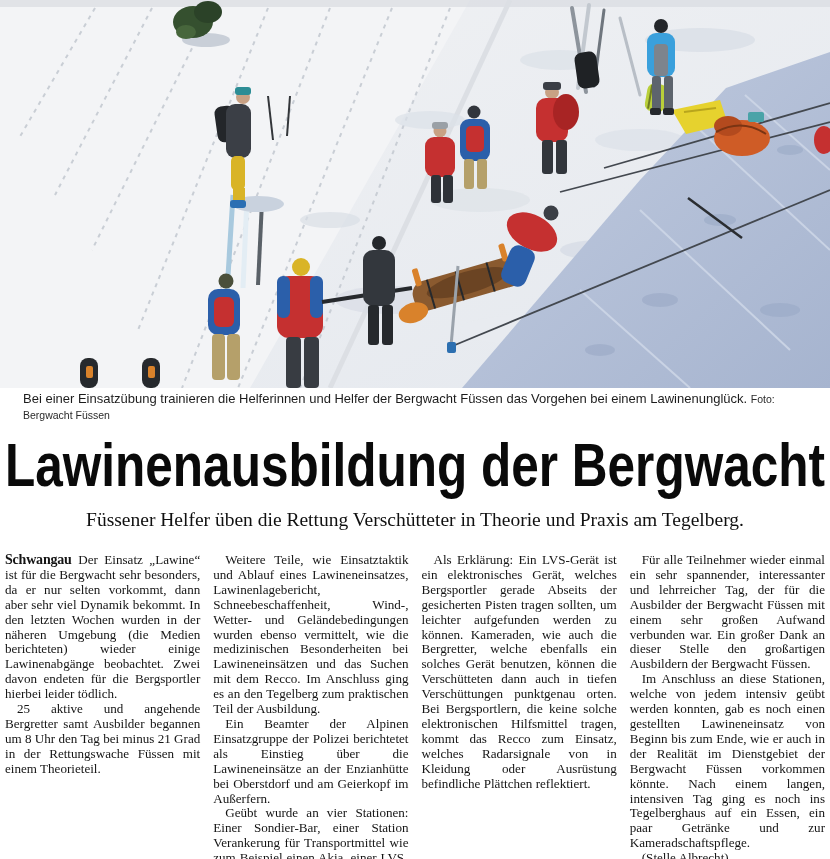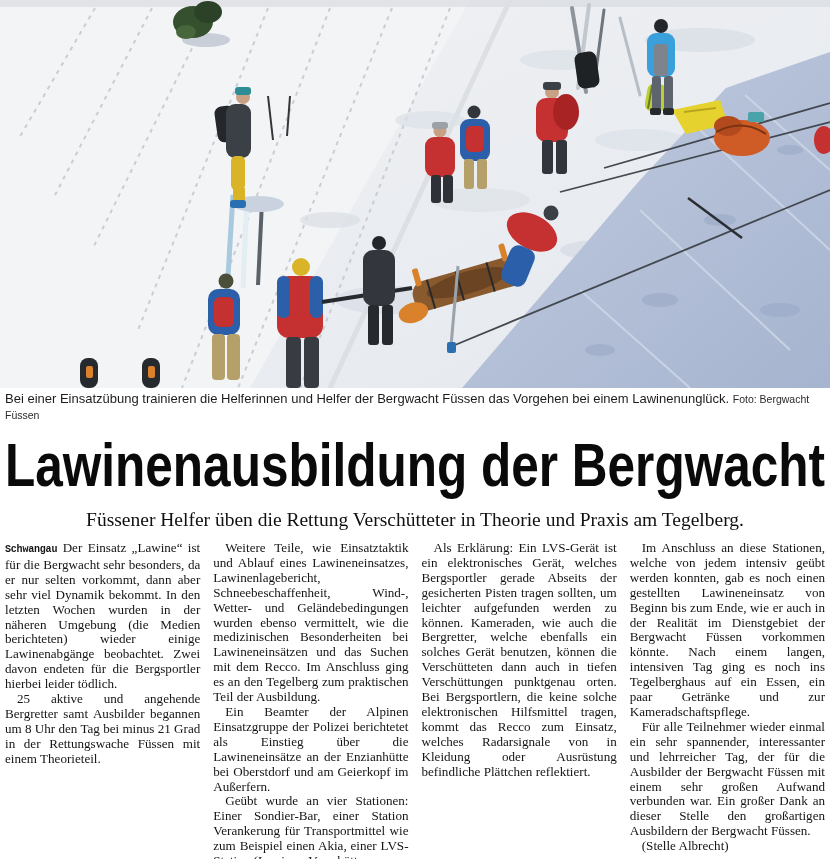--- a/index.html
+++ b/index.html
@@ -4,45 +4,45 @@
 <style>
   html,body{margin:0;padding:0;background:#ffffff;}
   body{
     width:830px;height:859px;overflow:hidden;
     font-family:"Liberation Serif", serif;color:#141414;
     -webkit-font-smoothing:antialiased;
   }
   .photo-wrap{width:830px;height:388px;overflow:hidden;}
   .photo-wrap svg{display:block;}
   .caption-line{
-    padding:3px 5px 0 5px;
+    padding:3px 5px 0 23px;
     font-family:"Liberation Sans", sans-serif;
     font-size:13px;line-height:16px;color:#1c1c1c;
   }
   .caption-credit{font-size:10.5px;color:#2a2a2a;}
   .headline-wrap{padding:11px 8px 0 4px;}
   .headline-wrap svg{display:block;}
   .subheadline{
     text-align:center;font-size:19.5px;line-height:24px;
-    margin:4px 0 9px 0;color:#101010;
+    margin:4px 0 21px 0;color:#101010;
   }
   .columns{
     display:flex;gap:13px;padding:0 5px;
   }
   .col{
     flex:1 1 0;min-width:0;
     font-size:13.1px;line-height:14.9px;
     text-align:justify;
     hyphens:auto;-webkit-hyphens:auto;
   }
   .col p{margin:0;}
   .col p.ind{text-indent:12px;}
   .lead-in{
-    font-family:Liberation Mono, monospace;
-    font-weight:bold;font-size:10px;letter-spacing:-0.2px;
+    font-family:Liberation Serif, serif;
+    font-weight:bold;font-size:14px;letter-spacing:-0.2px;
   }
 </style>
 </head>
 <body>
 
 <div class="photo-wrap">
   <svg viewBox="0 0 830 388" width="830" height="388" xmlns="http://www.w3.org/2000/svg">
     <defs>
       <linearGradient id="snowGrad" x1="0" y1="0" x2="1" y2="1">
         <stop offset="0" stop-color="#f1f2f4"></stop>
@@ -262,17 +262,17 @@
   </div>
   <div class="col">
     <p class="ind">Weitere Teile, wie Einsatztaktik und Ablauf eines Lawineneinsatzes, Lawinenlagebericht, Schneebeschaffenheit, Wind-, Wetter- und Geländebedingungen wurden ebenso vermittelt, wie die medizinischen Besonderheiten bei Lawineneinsätzen und das Suchen mit dem Recco. Im Anschluss ging es an den Tegelberg zum praktischen Teil der Ausbildung.</p>
     <p class="ind">Ein Beamter der Alpinen Einsatzgruppe der Polizei berichtetet als Einstieg über die Lawineneinsätze an der Enzianhütte bei Oberstdorf und am Geierkopf im Außerfern.</p>
     <p class="ind">Geübt wurde an vier Stationen: Einer Sondier-Bar, einer Station Verankerung für Transportmittel wie zum Beispiel einen Akia, einer LVS-Station (Lawinen-Verschütte-</p>
   </div>
   <div class="col">
     <p class="ind">Als Erklärung: Ein LVS-Gerät ist ein elektronisches Gerät, welches Bergsportler gerade Abseits der gesicherten Pisten tragen sollten, um leichter aufgefunden werden zu können. Kameraden, wie auch die Bergretter, welche ebenfalls ein solches Gerät benutzen, können die Verschütteten dann auch in tiefen Verschüttungen punktgenau orten. Bei Bergsportlern, die keine solche elektronischen Hilfsmittel tragen, kommt das Recco zum Einsatz, welches Radarsignale von in Kleidung oder Ausrüstung befindliche Plättchen reflektiert.</p>
   </div>
   <div class="col">
+    <p class="ind">Für alle Teilnehmer wieder einmal ein sehr spannender, interessanter und lehrreicher Tag, der für die Ausbilder der Bergwacht Füssen mit einem sehr großen Aufwand verbunden war. Ein großer Dank an dieser Stelle den großartigen Ausbildern der Bergwacht Füssen.</p>
     <p class="ind">Im Anschluss an diese Stationen, welche von jedem intensiv geübt werden konnten, gab es noch einen gestellten Lawineneinsatz von Beginn bis zum Ende, wie er auch in der Realität im Dienstgebiet der Bergwacht Füssen vorkommen könnte. Nach einem langen, intensiven Tag ging es noch ins Tegelberghaus auf ein Essen, ein paar Getränke und zur Kameradschaftspflege.</p>
-    <p class="ind">Für alle Teilnehmer wieder einmal ein sehr spannender, interessanter und lehrreicher Tag, der für die Ausbilder der Bergwacht Füssen mit einem sehr großen Aufwand verbunden war. Ein großer Dank an dieser Stelle den großartigen Ausbildern der Bergwacht Füssen.</p>
     <p class="ind">(Stelle Albrecht)</p>
   </div>
 </div>
 
 </body></html>

